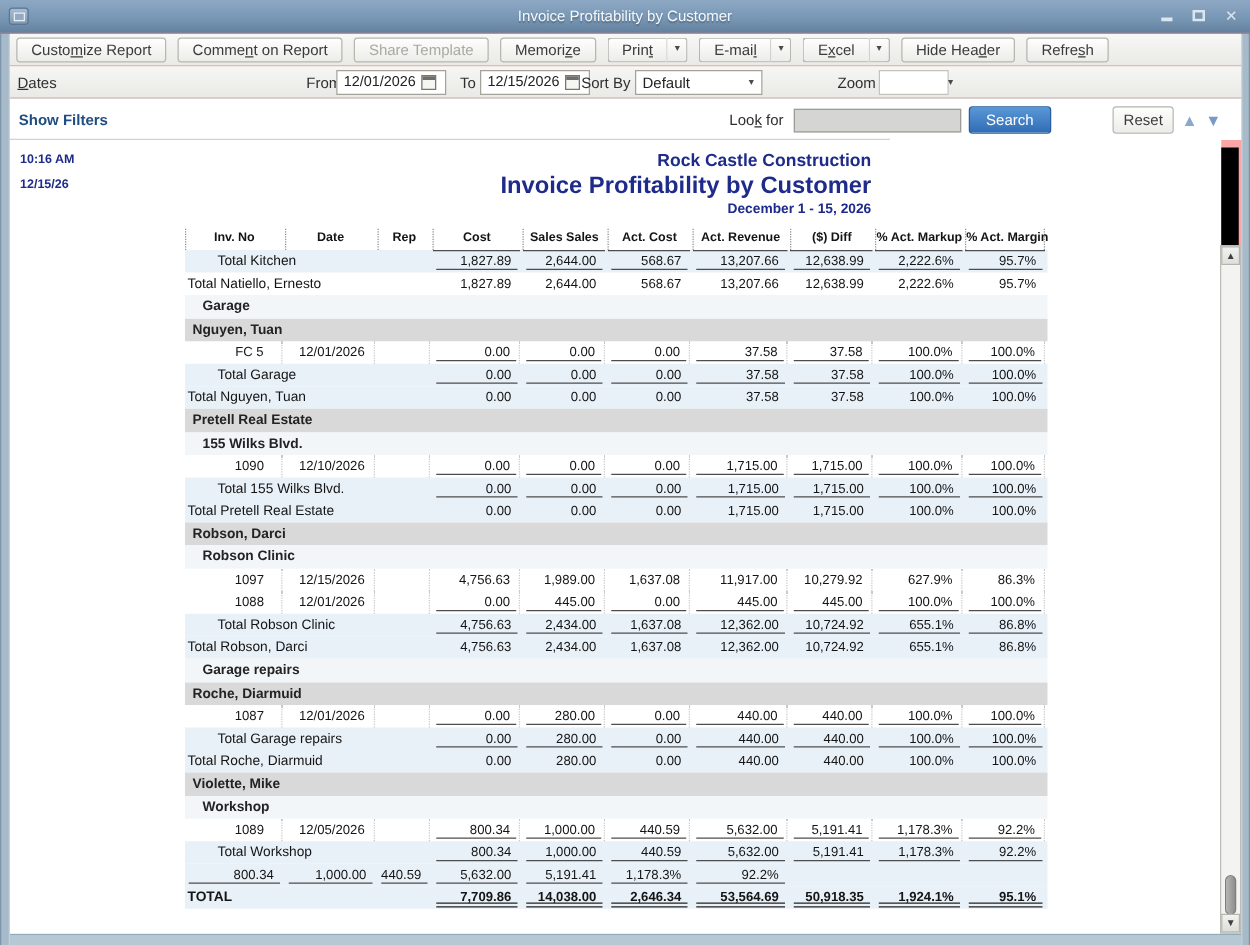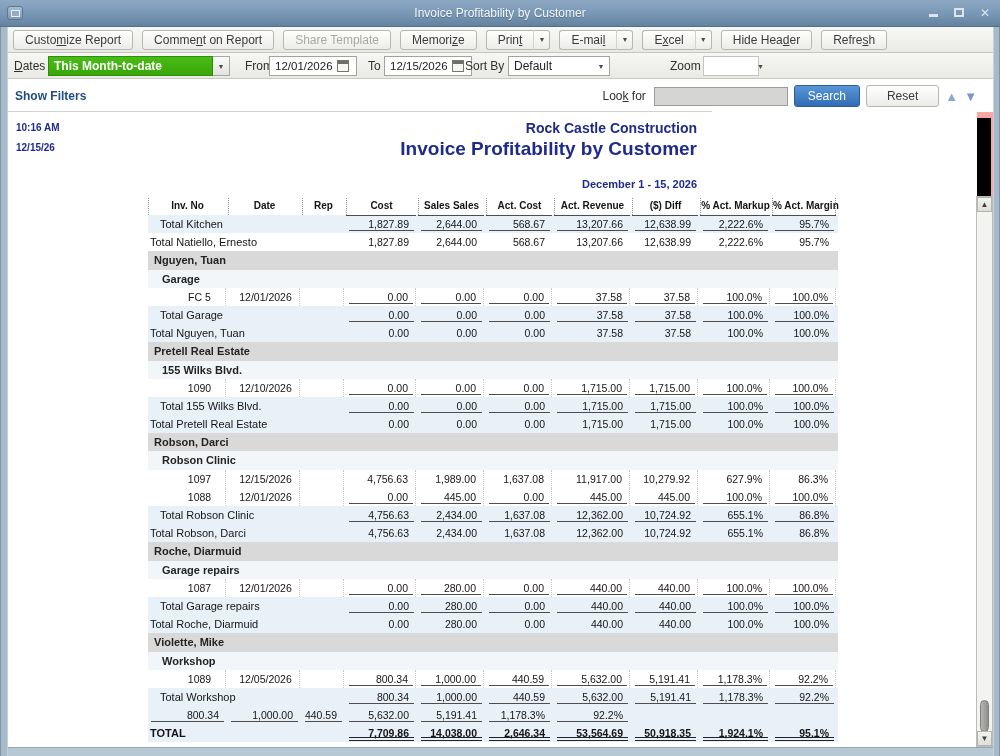--- a/index.html
+++ b/index.html
@@ -64,52 +64,52 @@
 
   
   .filterbar { position:absolute; left:8px; top:79px; width:985px; height:33px; background:#fff; }
   .show-filters { position:absolute; left:7px; top:10px; font-size:12px; font-weight:bold; color:#1e4e80; cursor:pointer; }
   .search-cluster { position:absolute; right:16px; top:6px; display:flex; align-items:center; gap:6px; }
   .lookfor-lbl { font-size:12px; color:#2f2f2f; margin-right:2px; }
   .lookfor-input { width:134px; height:19px; background:#d5d5d3; border:1px solid #9d9d97;
     font-family:"Liberation Sans",sans-serif; font-size:12px; padding:0 4px; }
   .btn-search { height:22px; padding:0 13px; font-size:12px; color:#fff;
     background:linear-gradient(#5a97d6,#2f6cb5); border:1px solid #2a5f9f; border-radius:3px; }
-  .btn-reset { height:22px; padding:0 20px; font-size:12px; color:#3b3b3b;
-    background:linear-gradient(#fefefd,#ecece9); border:1px solid #b7b7b0; border-radius:3px; }
+  .btn-reset { height:22px; padding:0 8px; font-size:12px; color:#3b3b3b;
+    background:linear-gradient(#fefefd,#ecece9); border:1px solid #b7b7b0; border-radius:3px;margin-left:43px; }
   .nav-arrow { font-size:13px; line-height:1; cursor:pointer; }
   .nav-up { color:#8ba7cf; }
   .nav-down { color:#7b99c5; }
   .page-topline { position:absolute; left:8px; top:111px; width:704px; height:1px; background:#d2d2d2; }
 
   
   .page { position:absolute; left:8px; top:112px; width:969px; height:635px; background:#fff; overflow:hidden; color:#141414; }
   .stamp { position:absolute; left:8px; font-size:10px; font-weight:bold; color:#1e2b8a; }
   .stamp.t1 { top:10px; } .stamp.t2 { top:30px; }
   .rpt-head { position:absolute; left:0; right:280px; top:8px; text-align:right; color:#1e2b8a; }
   .rpt-company { font-size:14px; font-weight:bold; }
   .rpt-title { font-size:19px; font-weight:bold; margin-top:2px; }
-  .rpt-period { font-size:11px; font-weight:bold; margin-top:18px; }
-
-  
-  .rtable { position:absolute; left:140px; top:86px; width:690px; }
+  .rpt-period { font-size:11px; font-weight:bold; margin-top:1px; }
+
+  
+  .rtable { position:absolute; left:140px; top:71px; width:690px; }
   .thead, .row.grid { display:grid; grid-template-columns:78px 72px 42px 70px 66px 66px 76px 66px 70px 64px; column-gap:2px; }
   .thead { height:17px; line-height:16px; }
   .th { font-size:10px; font-weight:bold; text-align:center; border-left:1px dotted #8f8f8f; white-space:nowrap; overflow:visible; }
   .th:last-child { border-right:1px dotted #8f8f8f; }
   .row { height:18.2px; line-height:18.2px; font-size:11px; }
   .row.band { background:#d9d9d9; font-weight:bold; color:#232323; padding-left:6px; }
   .row.sub  { background:#f3f6f9; font-weight:bold; color:#232323; padding-left:14px; }
   .row.shade { background:#e9f1f8; }
   .c { overflow:hidden; white-space:nowrap; }
   .c.inv { padding-left:26px; font-size:10.5px; }
   .c.date { padding-left:4px; font-size:10.5px; }
   .c.num { text-align:right; padding-right:7px; font-size:10.5px; }
   .c.lab { font-size:11px; }
-  .lvl0 { padding-left:2px; } .lvl1 { padding-left:12px; }
+  .lvl0 { padding-left:2px; } .lvl1 { padding-left:26px; }
   .dot { border-right:1px dotted #c9c9c9;text-align:center; }
   .rb { background-image:linear-gradient(#4d4d4d,#4d4d4d); background-repeat:no-repeat;
         background-size:calc(100% - 5px) 1px; background-position:right 2px bottom 2px; }
   .rt { box-shadow:inset 0 1px 0 #4d4d4d; }
   .rd { background-image:linear-gradient(#222,#222),linear-gradient(#222,#222); background-repeat:no-repeat;
         background-size:calc(100% - 5px) 1px,calc(100% - 5px) 1px;
         background-position:right 2px bottom 1px,right 2px bottom 4px; }
   .row.grand { font-weight:bold; }
   .row.grand .c.num { font-size:10.5px; }
 
@@ -177,26 +177,20 @@
       <div class="tb-wrap">
         <div class="tb-btn">Hide Hea<span class="ul">d</span>er</div>
       </div>
       <div class="tb-wrap">
         <div class="tb-btn">Refre<span class="ul">s</span>h</div>
       </div>
     </div>
 
   <div class="datesbar">
     <span class="lbl" style="left:6px;"><span class="ul">D</span>ates</span>
-    <div class="green-select">
-      <div class="green-box">This Month-to-date</div>
-      <div class="dd-seg">
-          <span class="caret">▼</span>
-        </div>
-    </div>
     <span class="lbl" style="left:237px;">From</span>
     <div class="datefield" style="left:261px; width:88px;">
       <input value="12/01/2026" style="">
       <span class="cal-icon"></span>
     </div>
     <span class="lbl" style="left:360px;">To</span>
     <div class="datefield" style="left:376px; width:88px;">
       <input value="12/15/2026" style="">
       <span class="cal-icon"></span>
     </div>
@@ -260,22 +254,22 @@
           <div class="row grid">
             <div class="c lab lvl0" style="grid-column: 1 / span 3;">Total Natiello, Ernesto</div>
             <div class="c num">1,827.89</div>
             <div class="c num">2,644.00</div>
             <div class="c num">568.67</div>
             <div class="c num">13,207.66</div>
             <div class="c num">12,638.99</div>
             <div class="c num">2,222.6%</div>
             <div class="c num">95.7%</div>
           </div>
+          <div class="row sub">Garage</div>
           <div class="row band">Nguyen, Tuan</div>
-          <div class="row sub">Garage</div>
           <div class="row grid">
             <div class="c inv dot">FC 5</div>
             <div class="c date dot">12/01/2026</div>
             <div class="c rep dot"></div>
             <div class="c num rb dot">0.00</div>
             <div class="c num rb dot">0.00</div>
             <div class="c num rb dot">0.00</div>
             <div class="c num rb dot">37.58</div>
             <div class="c num rb dot">37.58</div>
             <div class="c num rb dot">100.0%</div>
@@ -374,22 +368,22 @@
           <div class="row grid shade">
             <div class="c lab lvl0" style="grid-column: 1 / span 3;">Total Robson, Darci</div>
             <div class="c num">4,756.63</div>
             <div class="c num">2,434.00</div>
             <div class="c num">1,637.08</div>
             <div class="c num">12,362.00</div>
             <div class="c num">10,724.92</div>
             <div class="c num">655.1%</div>
             <div class="c num">86.8%</div>
           </div>
+          <div class="row sub">Garage repairs</div>
           <div class="row band">Roche, Diarmuid</div>
-          <div class="row sub">Garage repairs</div>
           <div class="row grid">
             <div class="c inv dot">1087</div>
             <div class="c date dot">12/01/2026</div>
             <div class="c rep dot"></div>
             <div class="c num rb dot">0.00</div>
             <div class="c num rb dot">280.00</div>
             <div class="c num rb dot">0.00</div>
             <div class="c num rb dot">440.00</div>
             <div class="c num rb dot">440.00</div>
             <div class="c num rb dot">100.0%</div>

